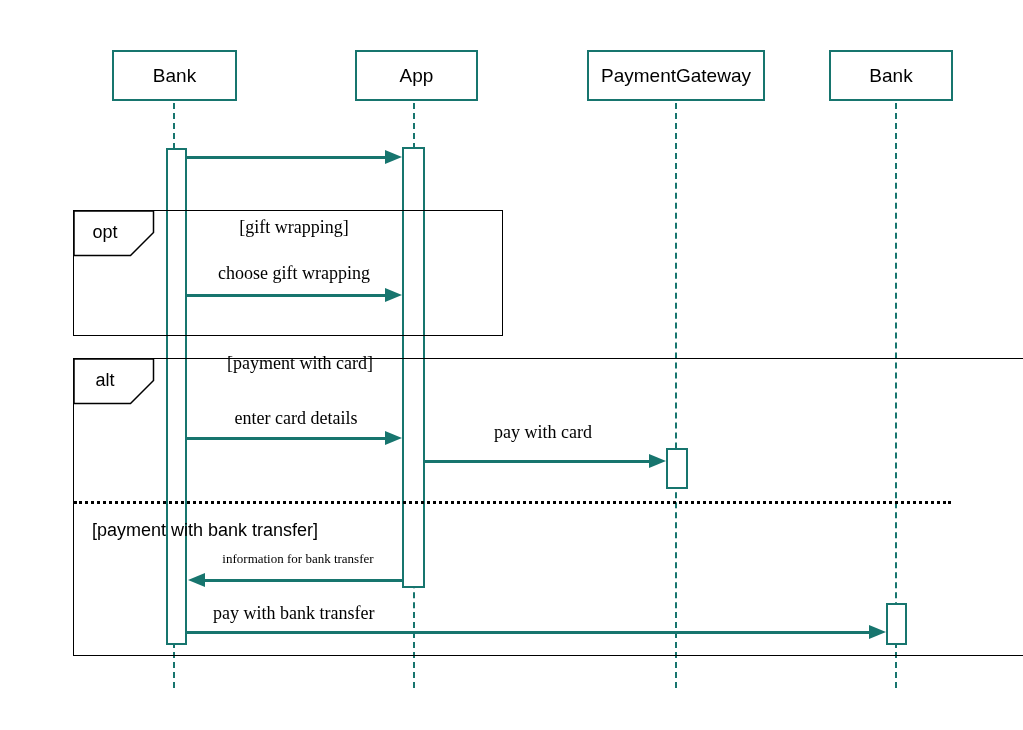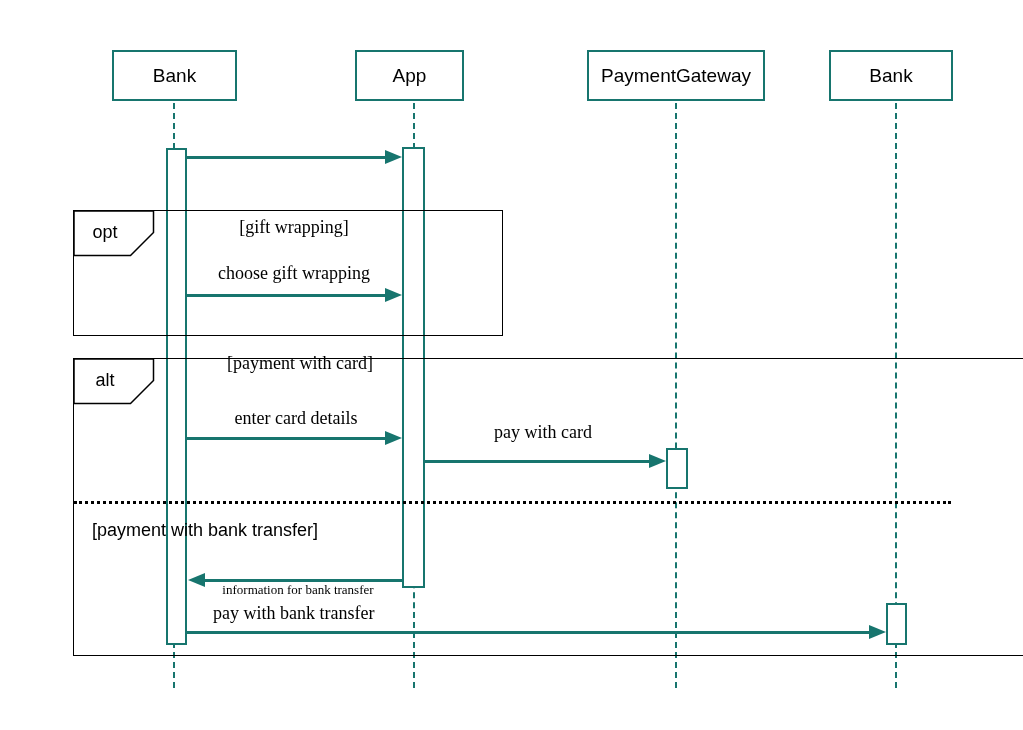--- a/index.html
+++ b/index.html
@@ -60,36 +60,36 @@
   }
   .head-l{
     position:absolute;width:0;height:0;z-index:5;
     border-top:7px solid transparent;border-bottom:7px solid transparent;
     border-right:17px solid var(--teal);
   }
   .mlabel{
     position:absolute;font-size:18px;color:var(--ink);z-index:5;white-space:nowrap;font-family:Liberation Serif, serif;
   }
   .mlabel.centered{text-align:center;}
-  .mlabel.small{font-size:13px;margin-top:31px;}
+  .mlabel.small{font-size:13px;}
 </style>
 </head>
 <body>
 
 <div id="canvas">
 
   <div class="lifeline" style="left:173px"></div>
   <div class="lifeline" style="left:413px"></div>
   <div class="lifeline" style="left:675px"></div>
   <div class="lifeline" style="left:895px"></div>
 
   <div class="pbox" style="left:112px;width:125px">
     <span>Bank</span>
   </div>
-  <div class="pbox" style="left:355px;width:109px">
+  <div class="pbox" style="left:355px;width:123px">
     <span>App</span>
   </div>
   <div class="pbox" style="left:829px;width:124px">
     <span>Bank</span>
   </div>
   <div class="pbox" style="left:587px;width:178px">
     <span>PaymentGateway</span>
   </div>
 
   <div class="act" style="left:166px;top:148px;width:21px;height:497px"></div>

